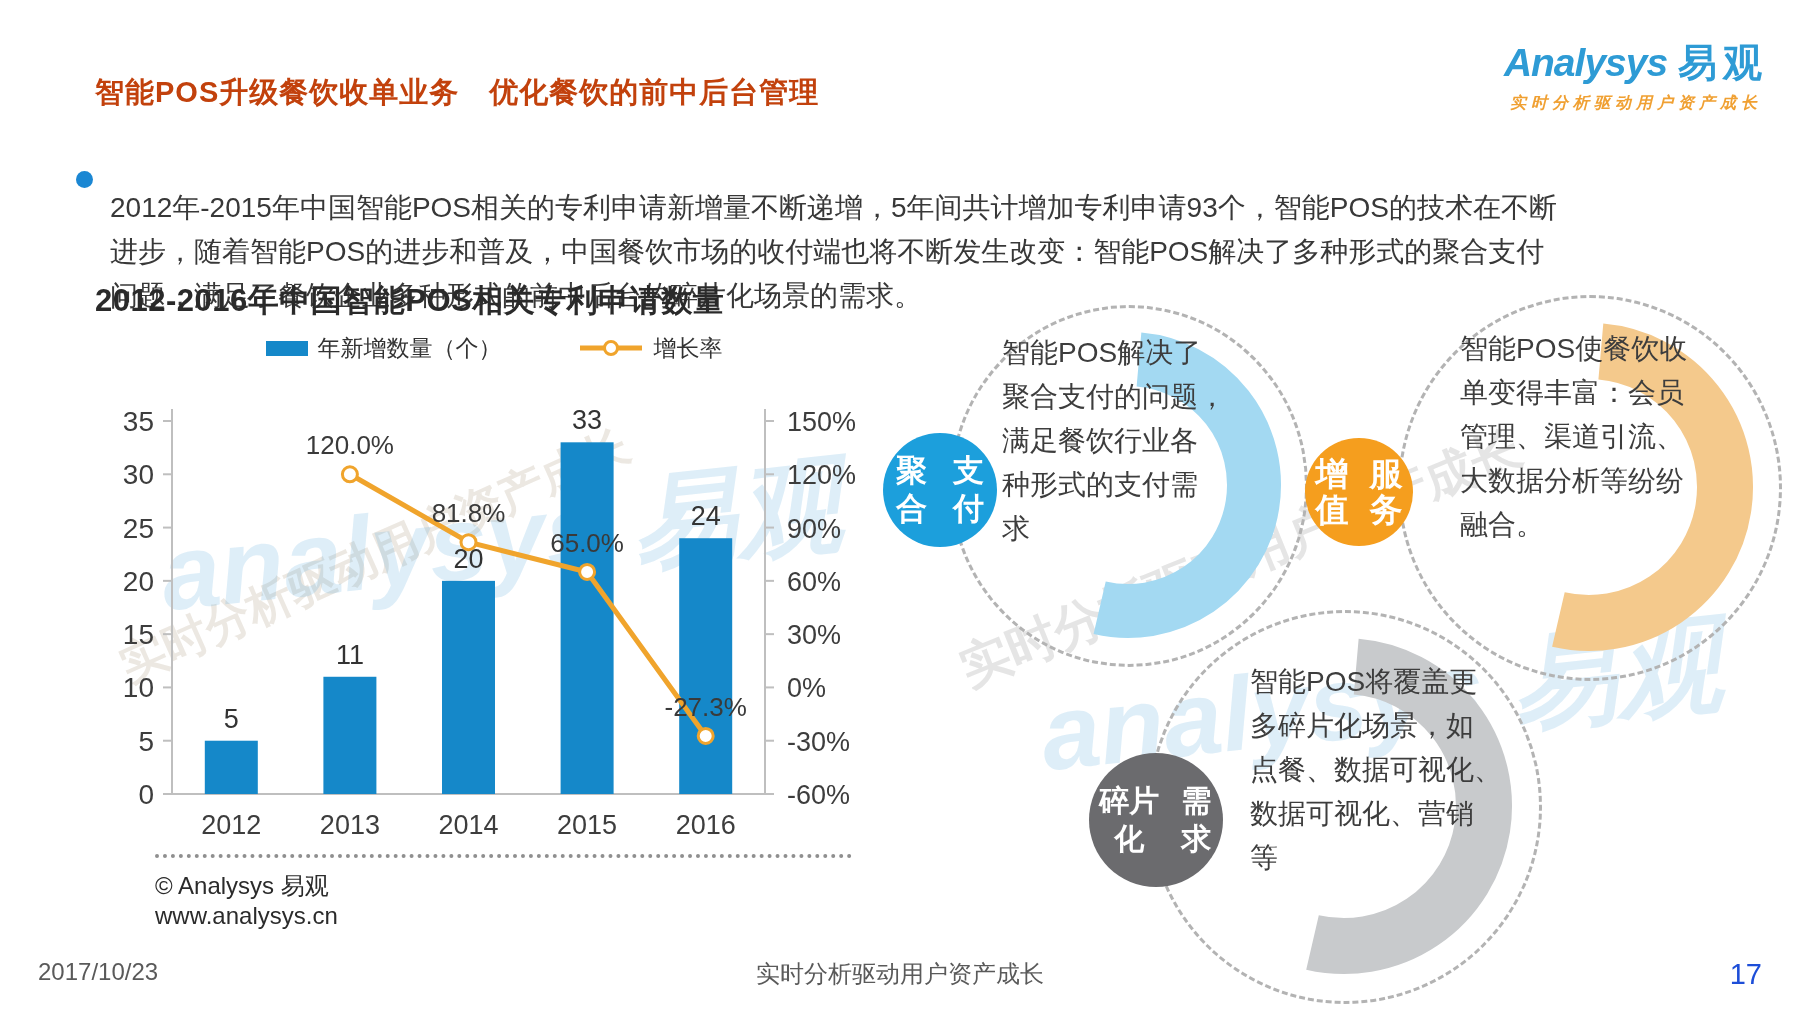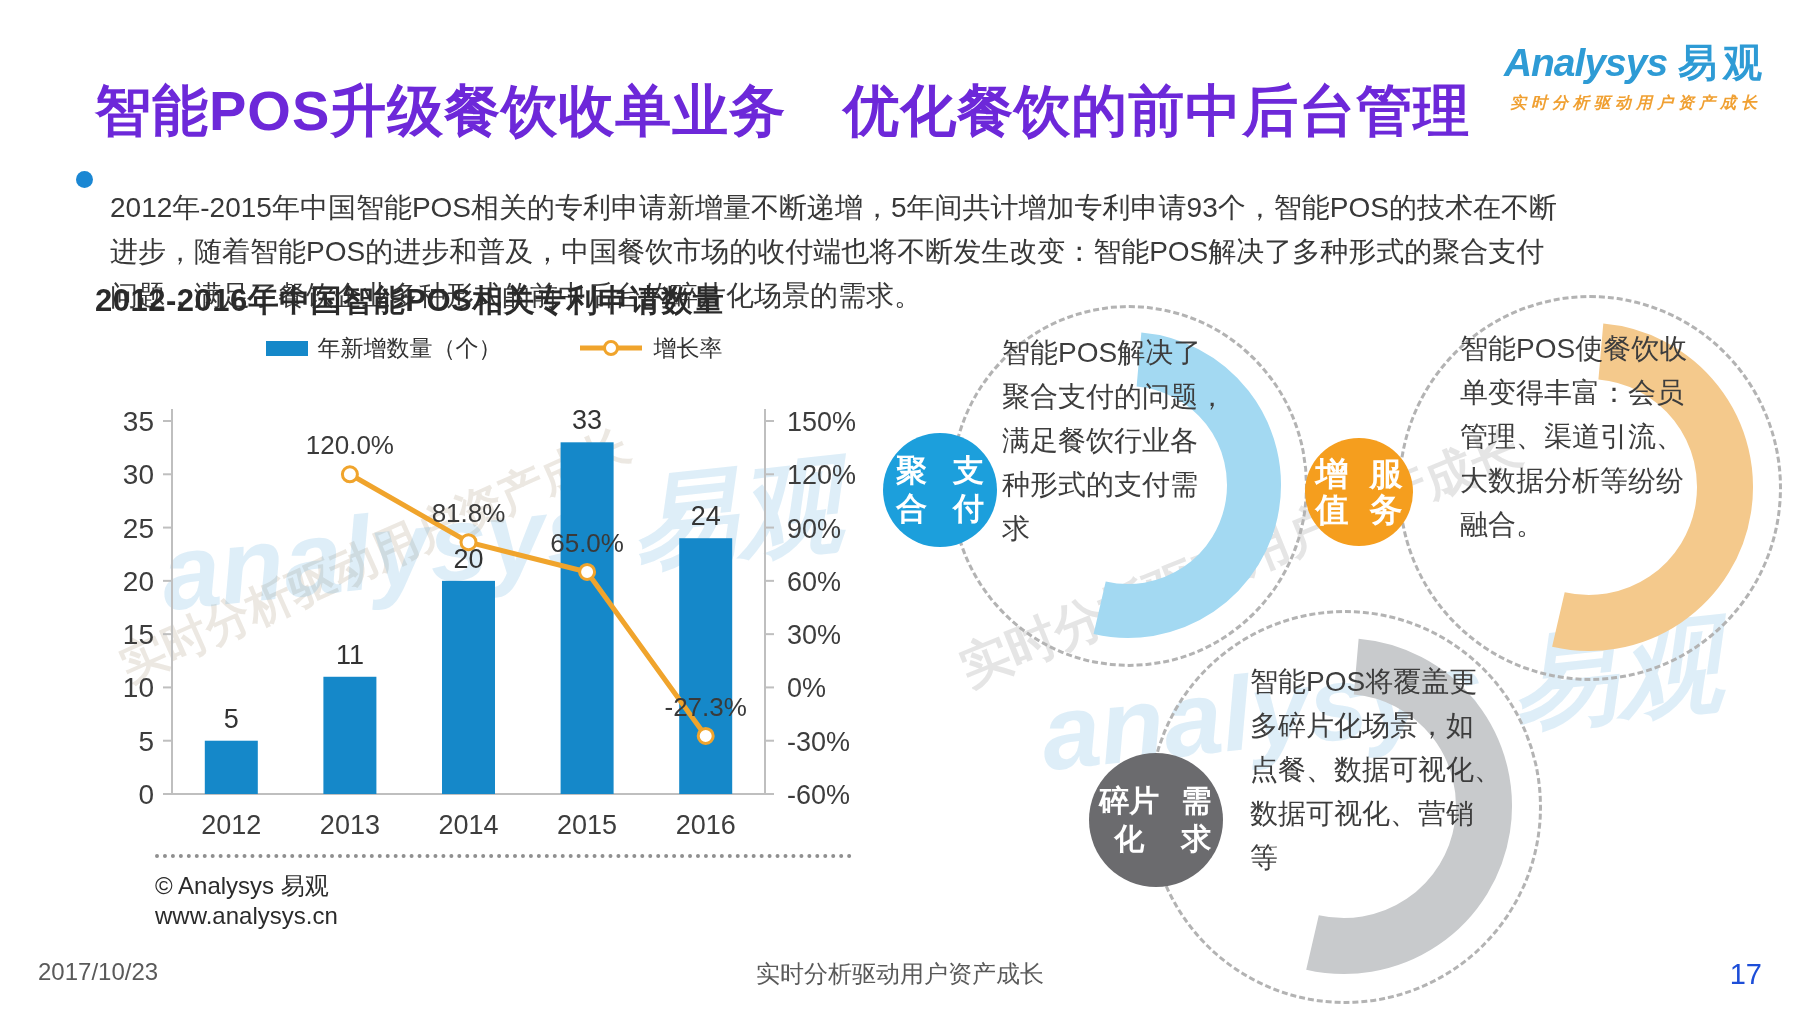--- a/index.html
+++ b/index.html
@@ -1,20 +1,20 @@
 <!DOCTYPE html>
 <html><head>
 <meta charset="utf-8">
 <style>
   html,body{margin:0;padding:0;background:#e8e8e8;}
   .page{position:relative;width:1800px;height:1013px;background:#ffffff;overflow:hidden;
         font-family:"Liberation Sans","DejaVu Sans",sans-serif;color:#333;}
   
-  .title{position:absolute;left:95px;top:42px;font-size:56px;line-height:62px;font-weight:800;
-         color:#6d28d9;white-space:pre-wrap;letter-spacing:1px;}
+  .title{position:absolute;left:95px;top:42px;font-size:29px;line-height:62px;font-weight:800;
+         color:#c2410c;white-space:pre-wrap;letter-spacing:1px;}
   .logo{position:absolute;top:36px;right:32px;text-align:center;}
   .logo-main{font-size:39px;font-weight:800;color:#2e9bd5;}
   .logo-en{font-style:italic;letter-spacing:-1px;}
   .logo-cn{letter-spacing:6px;}
   .logo-tagline{margin-top:3px;font-size:16px;font-style:italic;color:#f0a032;letter-spacing:5px;font-weight:bold;}
   
   .bullet-dot{position:absolute;left:76px;top:171px;width:17px;height:17px;border-radius:50%;background:#1b87d3;}
   .intro{position:absolute;left:110px;top:158px;width:1448px;font-size:28px;line-height:44px;color:#383838;}
   
   .chart-block{position:absolute;left:95px;top:280px;width:760px;}

